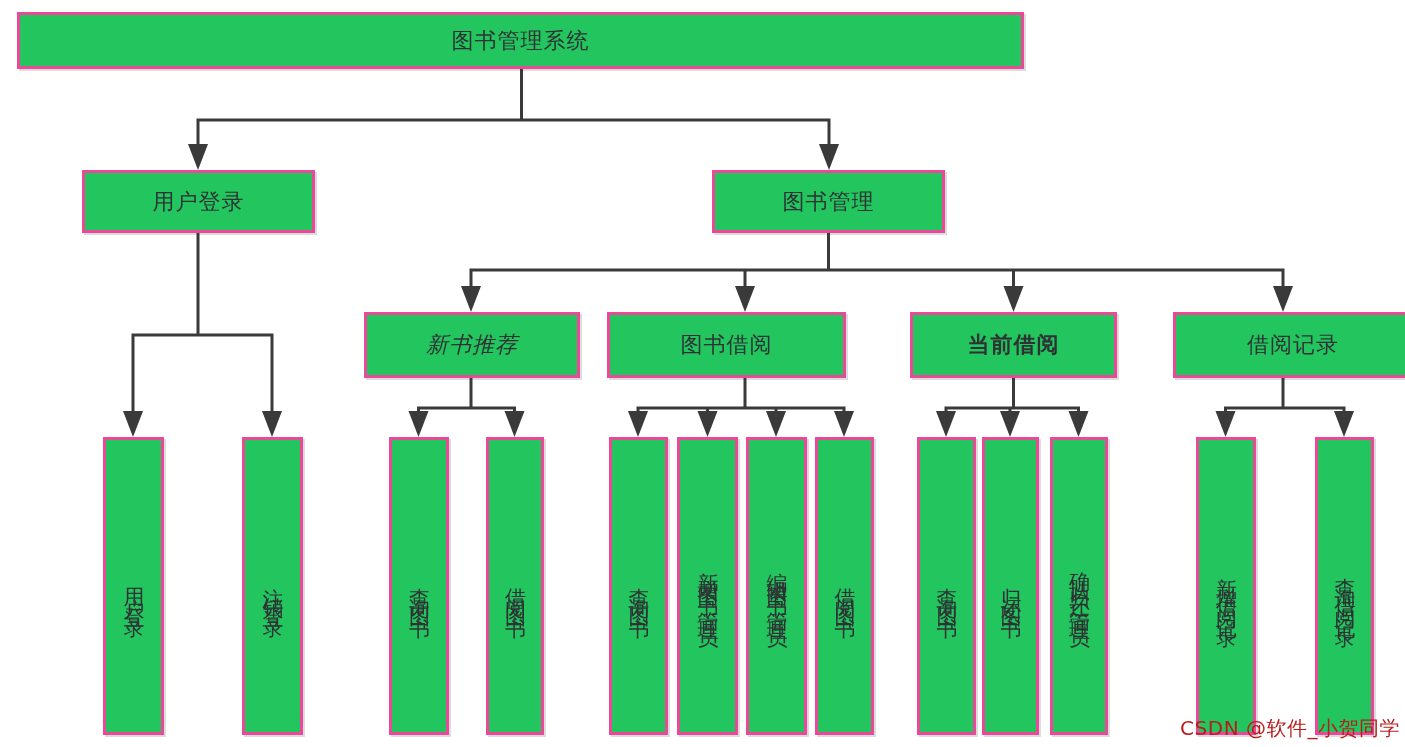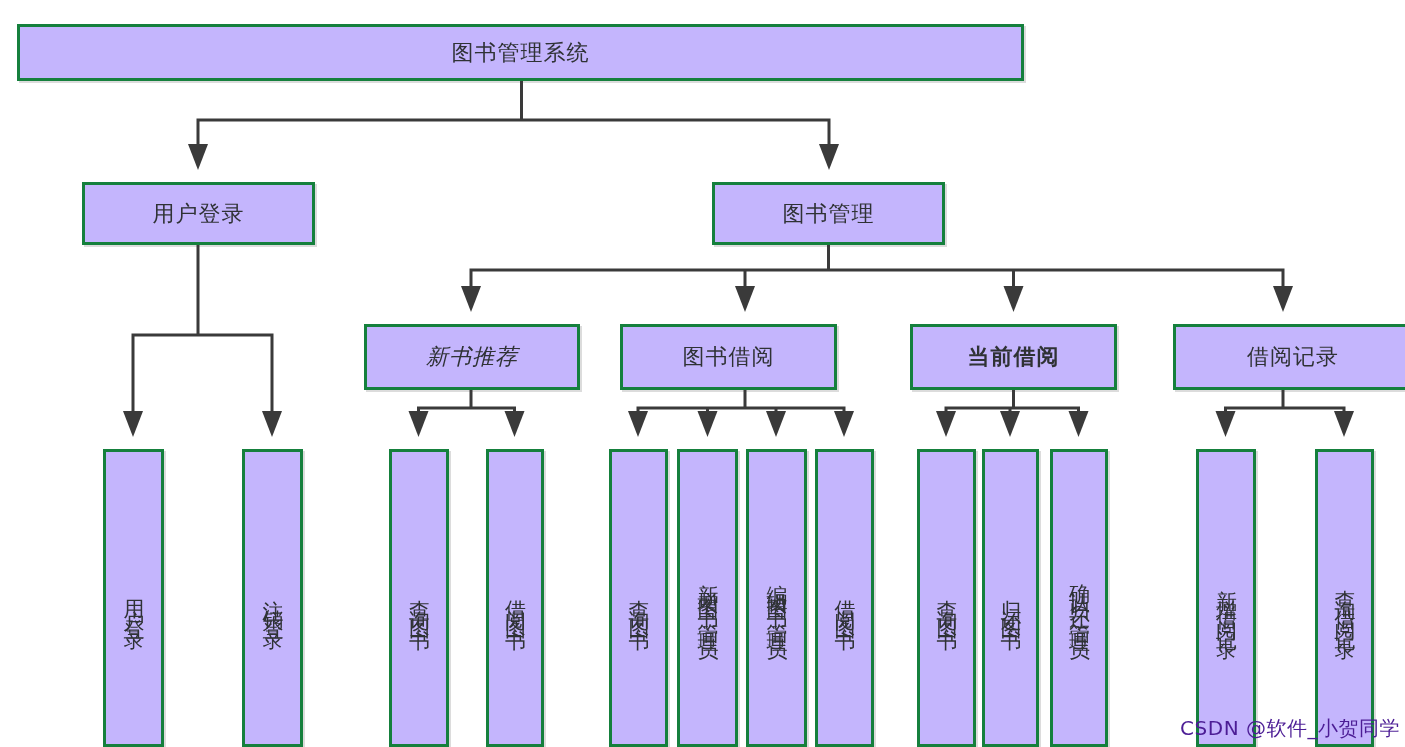--- a/index.html
+++ b/index.html
@@ -14,50 +14,49 @@
   }
   svg.wires {
     position: absolute;
     left: 0; top: 0;
     width: 1405px; height: 747px;
     z-index: 1;
   }
   .node {
     position: absolute;
     box-sizing: border-box;
-    background: #c4b5fd;
-    border: 3px solid #15803d;
+    background: #22c55e;
+    border: 3px solid #ec4899;
     box-shadow: 2px 2px 0 rgba(60,60,60,0.18);
     display: flex;
     align-items: center;
     justify-content: center;
     font-size: 22px;
     letter-spacing: 1px;
     color: #2f3235;
     z-index: 2;
     white-space: nowrap;
-    margin-top: 12px;
   }
   .leaf {
     writing-mode: vertical-rl;
     text-orientation: mixed;
     letter-spacing: 10px;
     line-height: 1;
     font-size: 21px;
     padding-top: 10px;
     white-space: normal;
   }
   
   .n-root            { left: 17px;   top: 12px;  width: 1007px; height: 57px; }
   
   .n-user-login      { left: 82px;   top: 170px; width: 233px;  height: 63px; }
   .n-book-mgmt       { left: 712px;  top: 170px; width: 233px;  height: 63px; }
   
   .n-new-book-rec    { left: 364px;  top: 312px; width: 216px;  height: 66px; font-style: italic; }
-  .n-book-borrow     { left: 620px;  top: 312px; width: 217px;  height: 66px; }
+  .n-book-borrow     { left: 607px;  top: 312px; width: 239px;  height: 66px; }
   .n-current-borrow  { left: 910px;  top: 312px; width: 207px;  height: 66px; font-weight: bold; }
   .n-borrow-records  { left: 1173px; top: 312px; width: 240px;  height: 66px; }
   
   .l1  { left: 103px;  top: 437px; width: 61px; height: 298px; }
   .l2  { left: 242px;  top: 437px; width: 61px; height: 298px; }
   .l3  { left: 389px;  top: 437px; width: 60px; height: 298px; }
   .l4  { left: 486px;  top: 437px; width: 58px; height: 298px; }
   .l5  { left: 609px;  top: 437px; width: 59px; height: 298px; }
   .l6  { left: 677px;  top: 437px; width: 61px; height: 298px; letter-spacing: 8px; }
   .l7  { left: 746px;  top: 437px; width: 61px; height: 298px; letter-spacing: 8px; }
@@ -65,21 +64,21 @@
   .l9  { left: 917px;  top: 437px; width: 59px; height: 298px; }
   .l10 { left: 982px;  top: 437px; width: 57px; height: 298px; }
   .l11 { left: 1050px; top: 437px; width: 58px; height: 298px; letter-spacing: 8px; }
   .l12 { left: 1196px; top: 437px; width: 60px; height: 298px; }
   .l13 { left: 1315px; top: 437px; width: 59px; height: 298px; }
   .watermark {
     position: absolute;
     right: 5px;
     bottom: 5px;
     font-size: 20px;
-    color: #4c1d95;
+    color: #b91c1c;
     letter-spacing: 0.5px;
     z-index: 3;
   }
 </style>
 </head>
 <body>
 
 <div class="stage">
 
   <svg class="wires" viewBox="0 0 1405 747" xmlns="http://www.w3.org/2000/svg">

